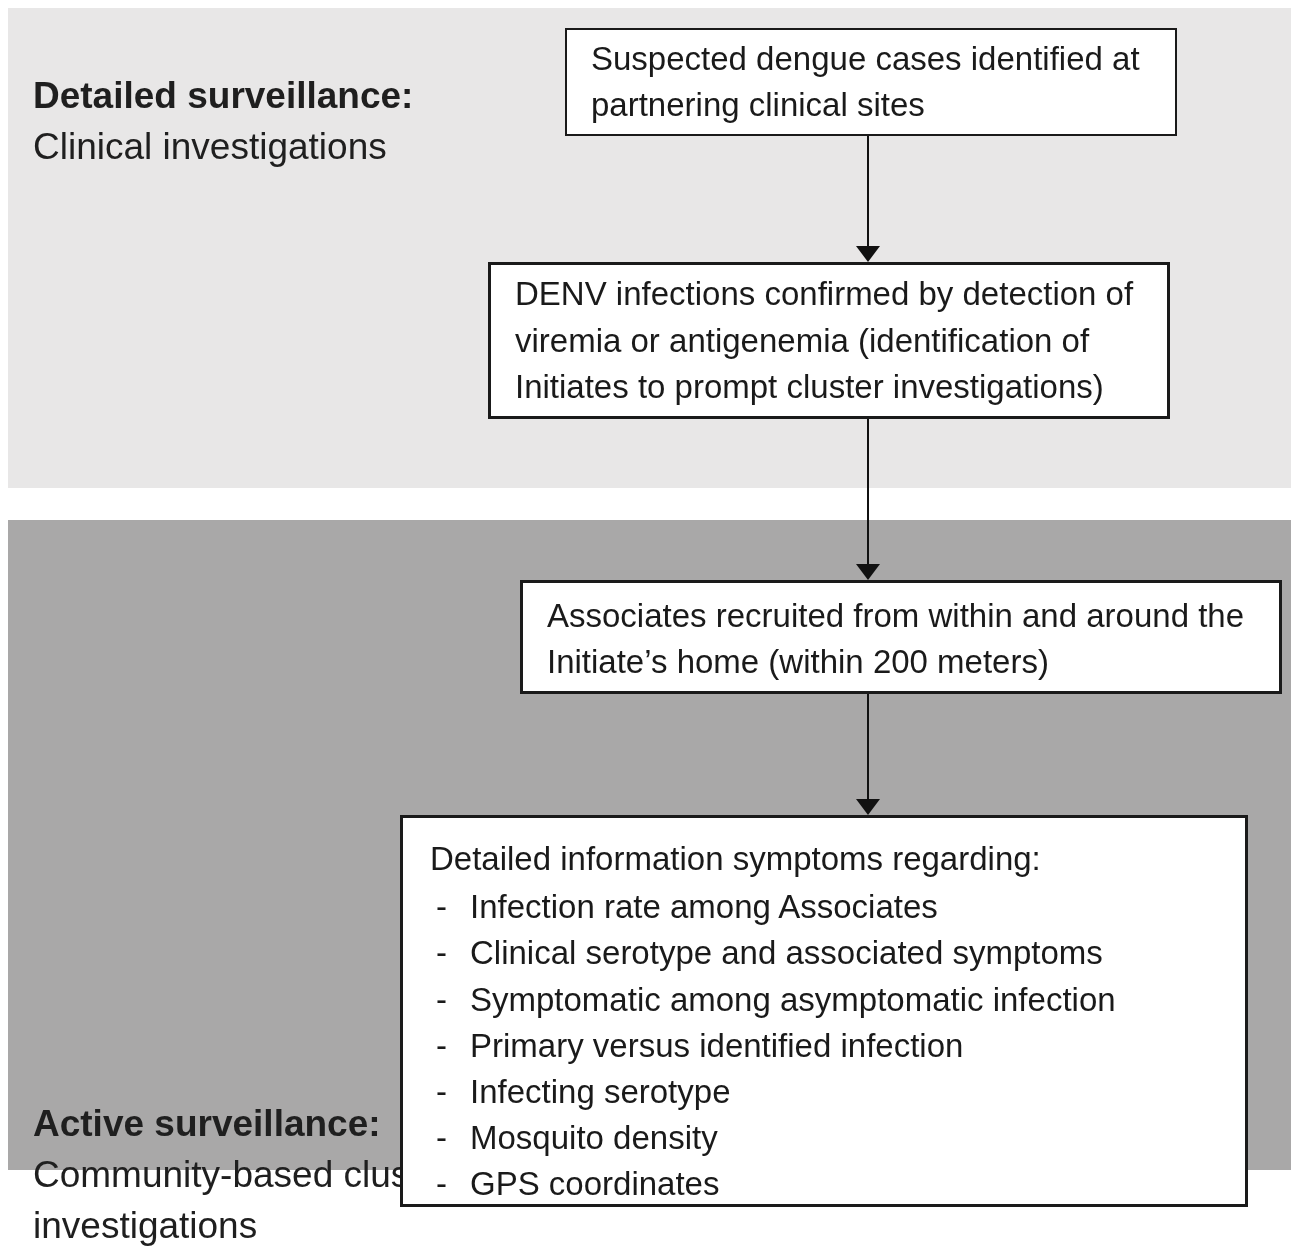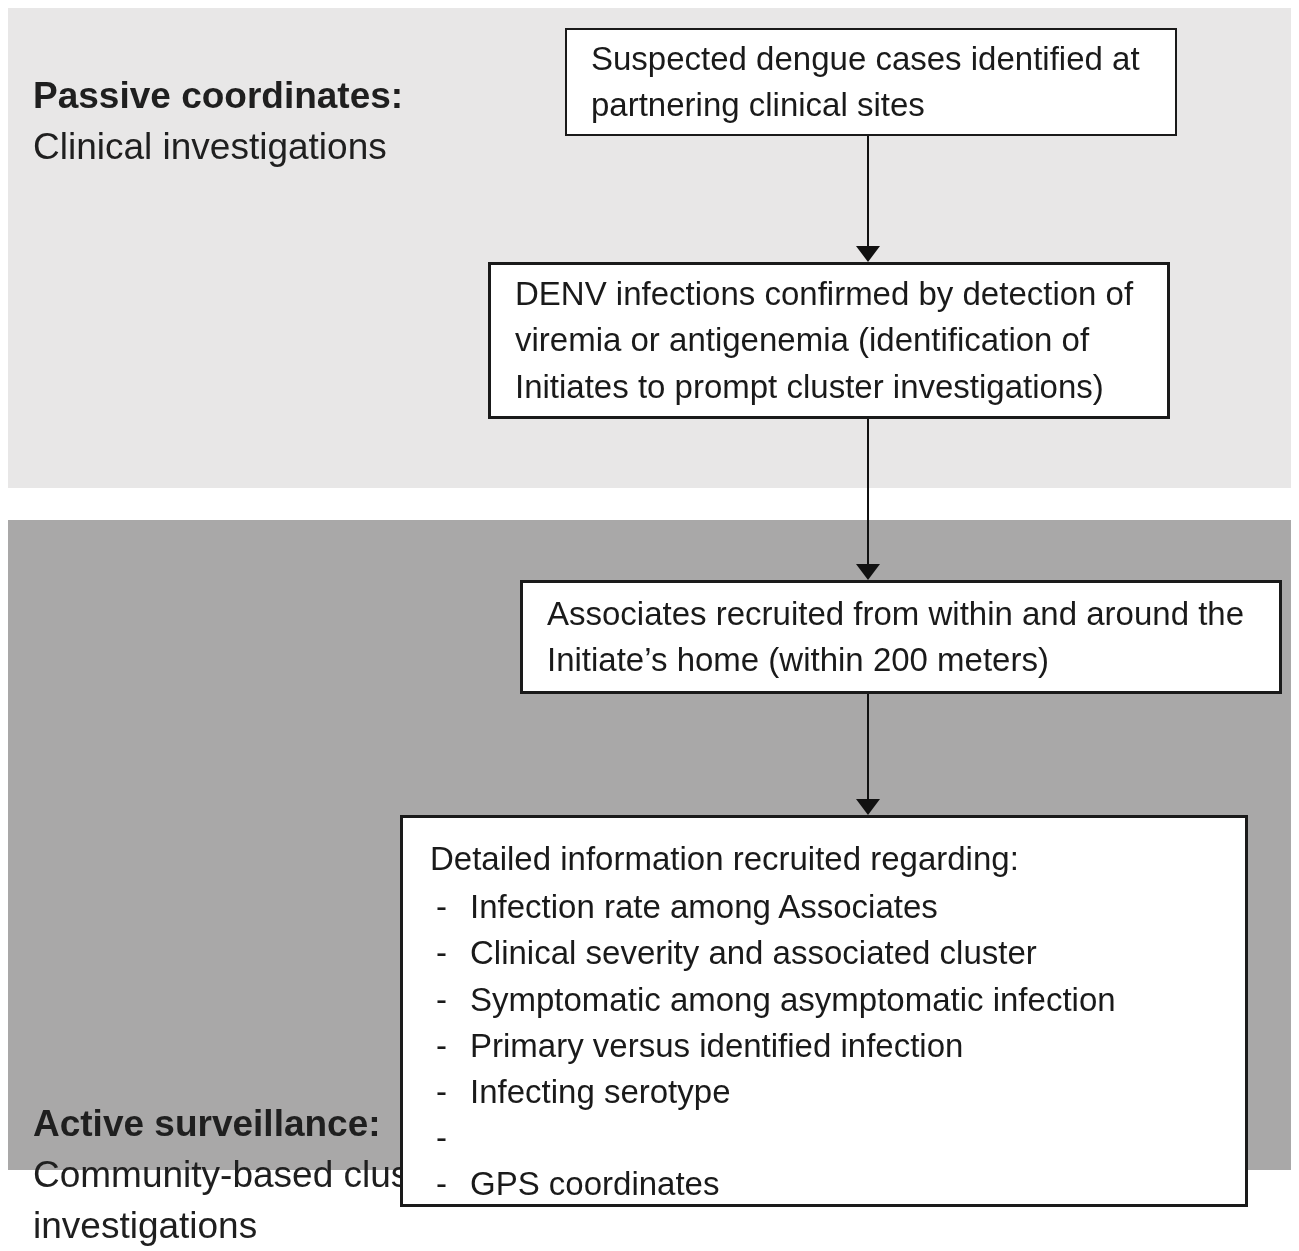--- a/index.html
+++ b/index.html
@@ -41,21 +41,21 @@
   }
   .panel-passive .panel-label { top: 62px; }
   .panel-active .panel-label { top: 578px; }
   .label-heading { font-weight: bold; }
   .flow-box {
     position: absolute;
     background: var(--box-bg, #ffffff);
     border: 3px solid var(--box-border, #1a1a1a);
     box-sizing: border-box;
     display: flex;
-    align-items: center;
+    align-items: flex-end;
     font-size: 33px;
     line-height: 1.4;
   }
   .flow-box .box-text { padding: 6px 24px; }
   .box-1 { left: 565px; top: 28px;  width: 612px; height: 108px; border-width: 2px; }
   .box-2 { left: 488px; top: 262px; width: 682px; height: 157px; }
   .box-3 { left: 488px; top: 580px; width: 762px; height: 114px; margin-left: 32px; }
   .box-4 {
     left: 400px; top: 815px; width: 848px; height: 392px;
     align-items: flex-start;
@@ -91,21 +91,21 @@
   .arrow-2 { left: 867px; top: 419px; height: 145px; }
   .arrow-3 { left: 867px; top: 694px; height: 105px; }
 </style>
 </head>
 <body>
 
 <div class="canvas">
 
   <section class="panel panel-passive">
     <div class="panel-label">
-      <div class="label-heading">Passive coordinates:</div>
+      <div class="label-heading">Detailed surveillance:</div>
       <div class="label-sub">Clinical investigations</div>
     </div>
   </section>
 
   <section class="panel panel-active">
     <div class="panel-label">
       <div class="label-heading">Active surveillance:</div>
       <div class="label-sub">Community-based cluster investigations</div>
     </div>
   </section>
@@ -123,44 +123,45 @@
   <div class="arrow arrow-2"></div>
 
   <div class="flow-box box-3">
     <div class="box-text">Associates recruited from within and around the Initiate’s home (within 200 meters)</div>
   </div>
 
   <div class="arrow arrow-3"></div>
 
   <div class="flow-box box-4">
     <div class="box-inner">
-      <div class="detail-title">Detailed information recruited regarding:</div>
+      <div class="detail-title">Detailed information symptoms regarding:</div>
       <div class="detail-list">
         <div class="detail-item">
           <span class="detail-marker">-</span>
           <span class="detail-text">Infection rate among Associates</span>
         </div>
         <div class="detail-item">
           <span class="detail-marker">-</span>
-          <span class="detail-text">Clinical severity and associated cluster</span>
+          <span class="detail-text">Clinical serotype and associated symptoms</span>
         </div>
         <div class="detail-item">
           <span class="detail-marker">-</span>
           <span class="detail-text">Symptomatic among asymptomatic infection</span>
         </div>
         <div class="detail-item">
           <span class="detail-marker">-</span>
           <span class="detail-text">Primary versus identified infection</span>
         </div>
         <div class="detail-item">
           <span class="detail-marker">-</span>
           <span class="detail-text">Infecting serotype</span>
         </div>
         <div class="detail-item">
           <span class="detail-marker">-</span>
+          <span class="detail-text">Mosquito density</span>
         </div>
         <div class="detail-item">
           <span class="detail-marker">-</span>
           <span class="detail-text">GPS coordinates</span>
         </div>
       </div>
     </div>
   </div>
 
 </div>

